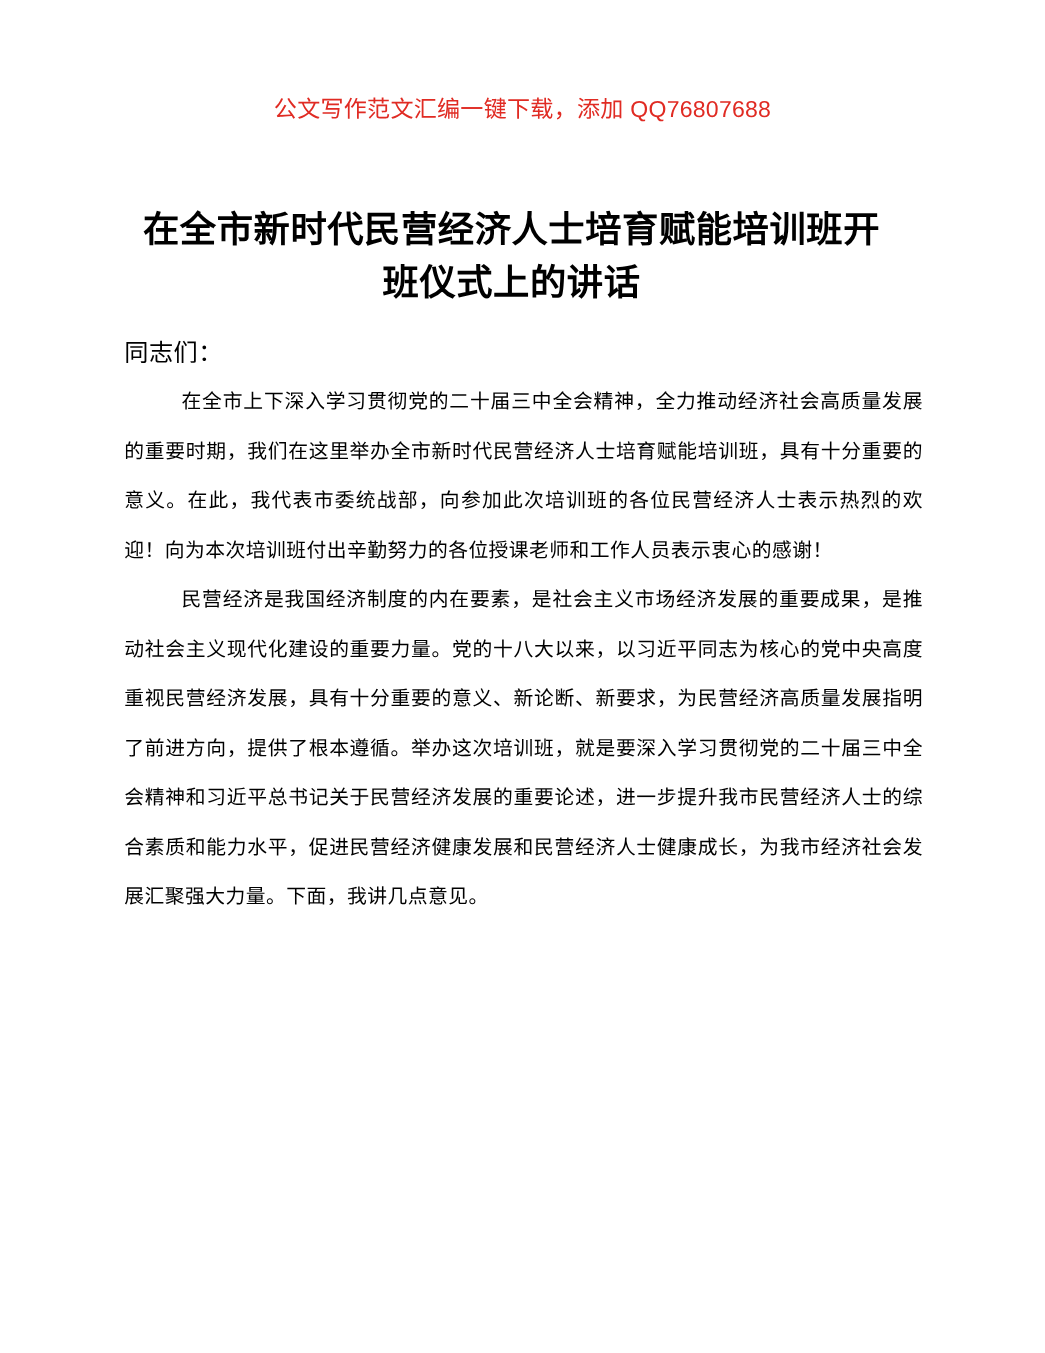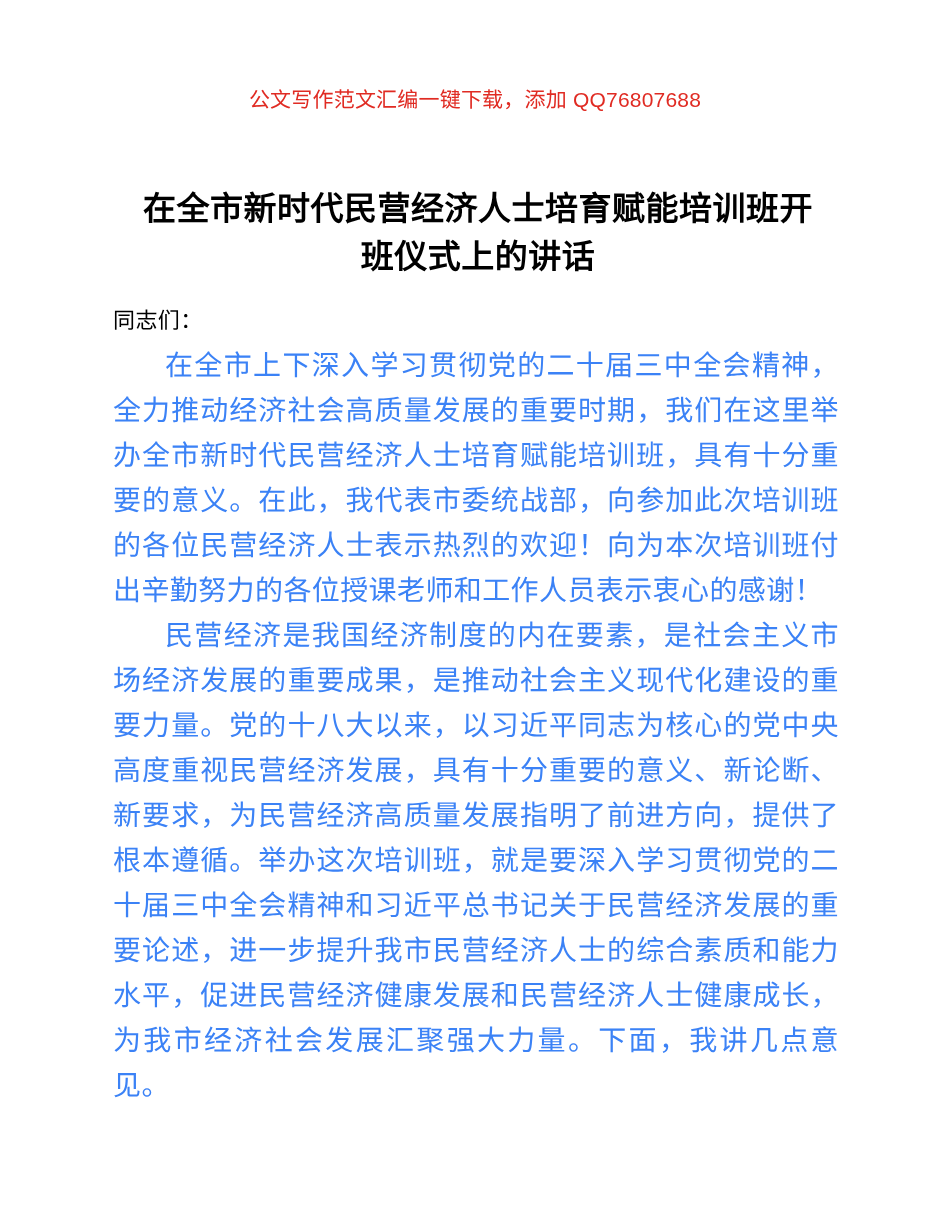--- a/index.html
+++ b/index.html
@@ -38,21 +38,21 @@
     letter-spacing: 0.2px;
     color: #e02b23;
     font-weight: 400;
     white-space: nowrap;
   }
 
   
   .doc-title {
     position: absolute;
     top: 163px;
-    left: 128px;
+    left: 115px;
     width: 700px;
     text-align: center;
     font-size: 33px;
     line-height: 48px;
     font-weight: bold;
     color: #000000;
     letter-spacing: 0.5px;
   }
 
   
@@ -67,23 +67,23 @@
     font-size: 22px;
     line-height: 45px;
     color: #000000;
     margin: 0 0 0 0;
     text-align: justify;
     text-align-last: left;
     letter-spacing: 0.4px;
   }
 
   .body-para {
-    font-size: 28px;
+    font-size: 18px;
     line-height: 45px;
-    color: #3b82f6;
+    color: #000000;
     margin: 0;
     text-indent: 52px;
     text-align: justify;
     text-justify: inter-character;
     letter-spacing: 0.4px;
   }
 
   .body-para:last-child {
     text-align-last: left;
   }

